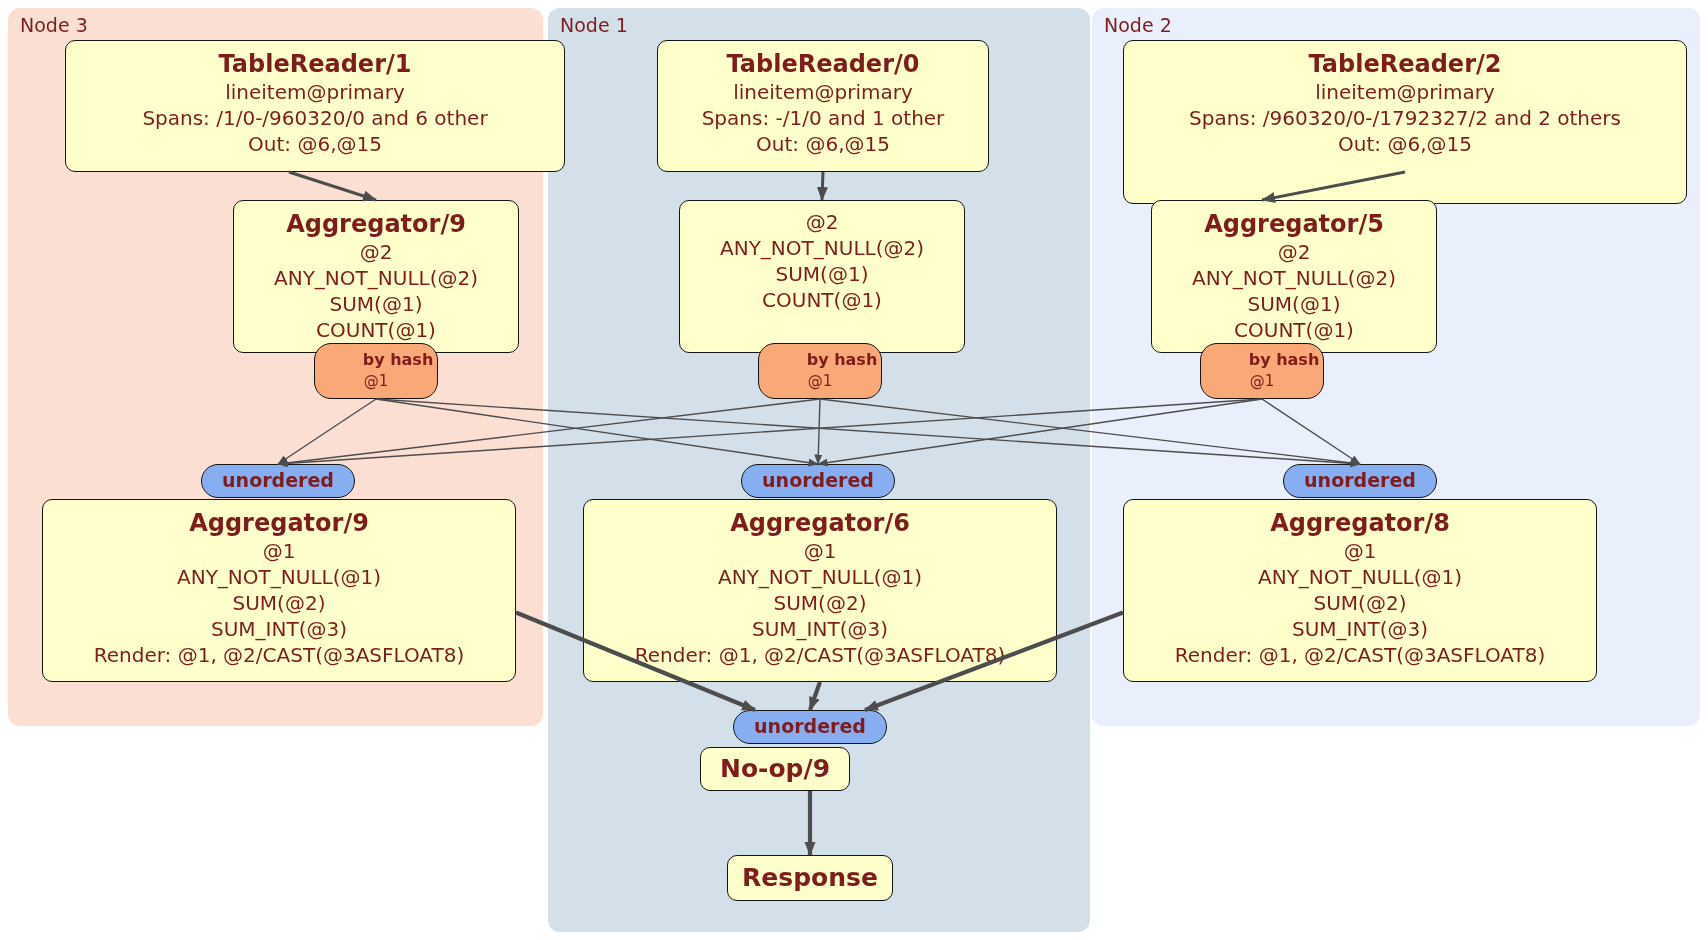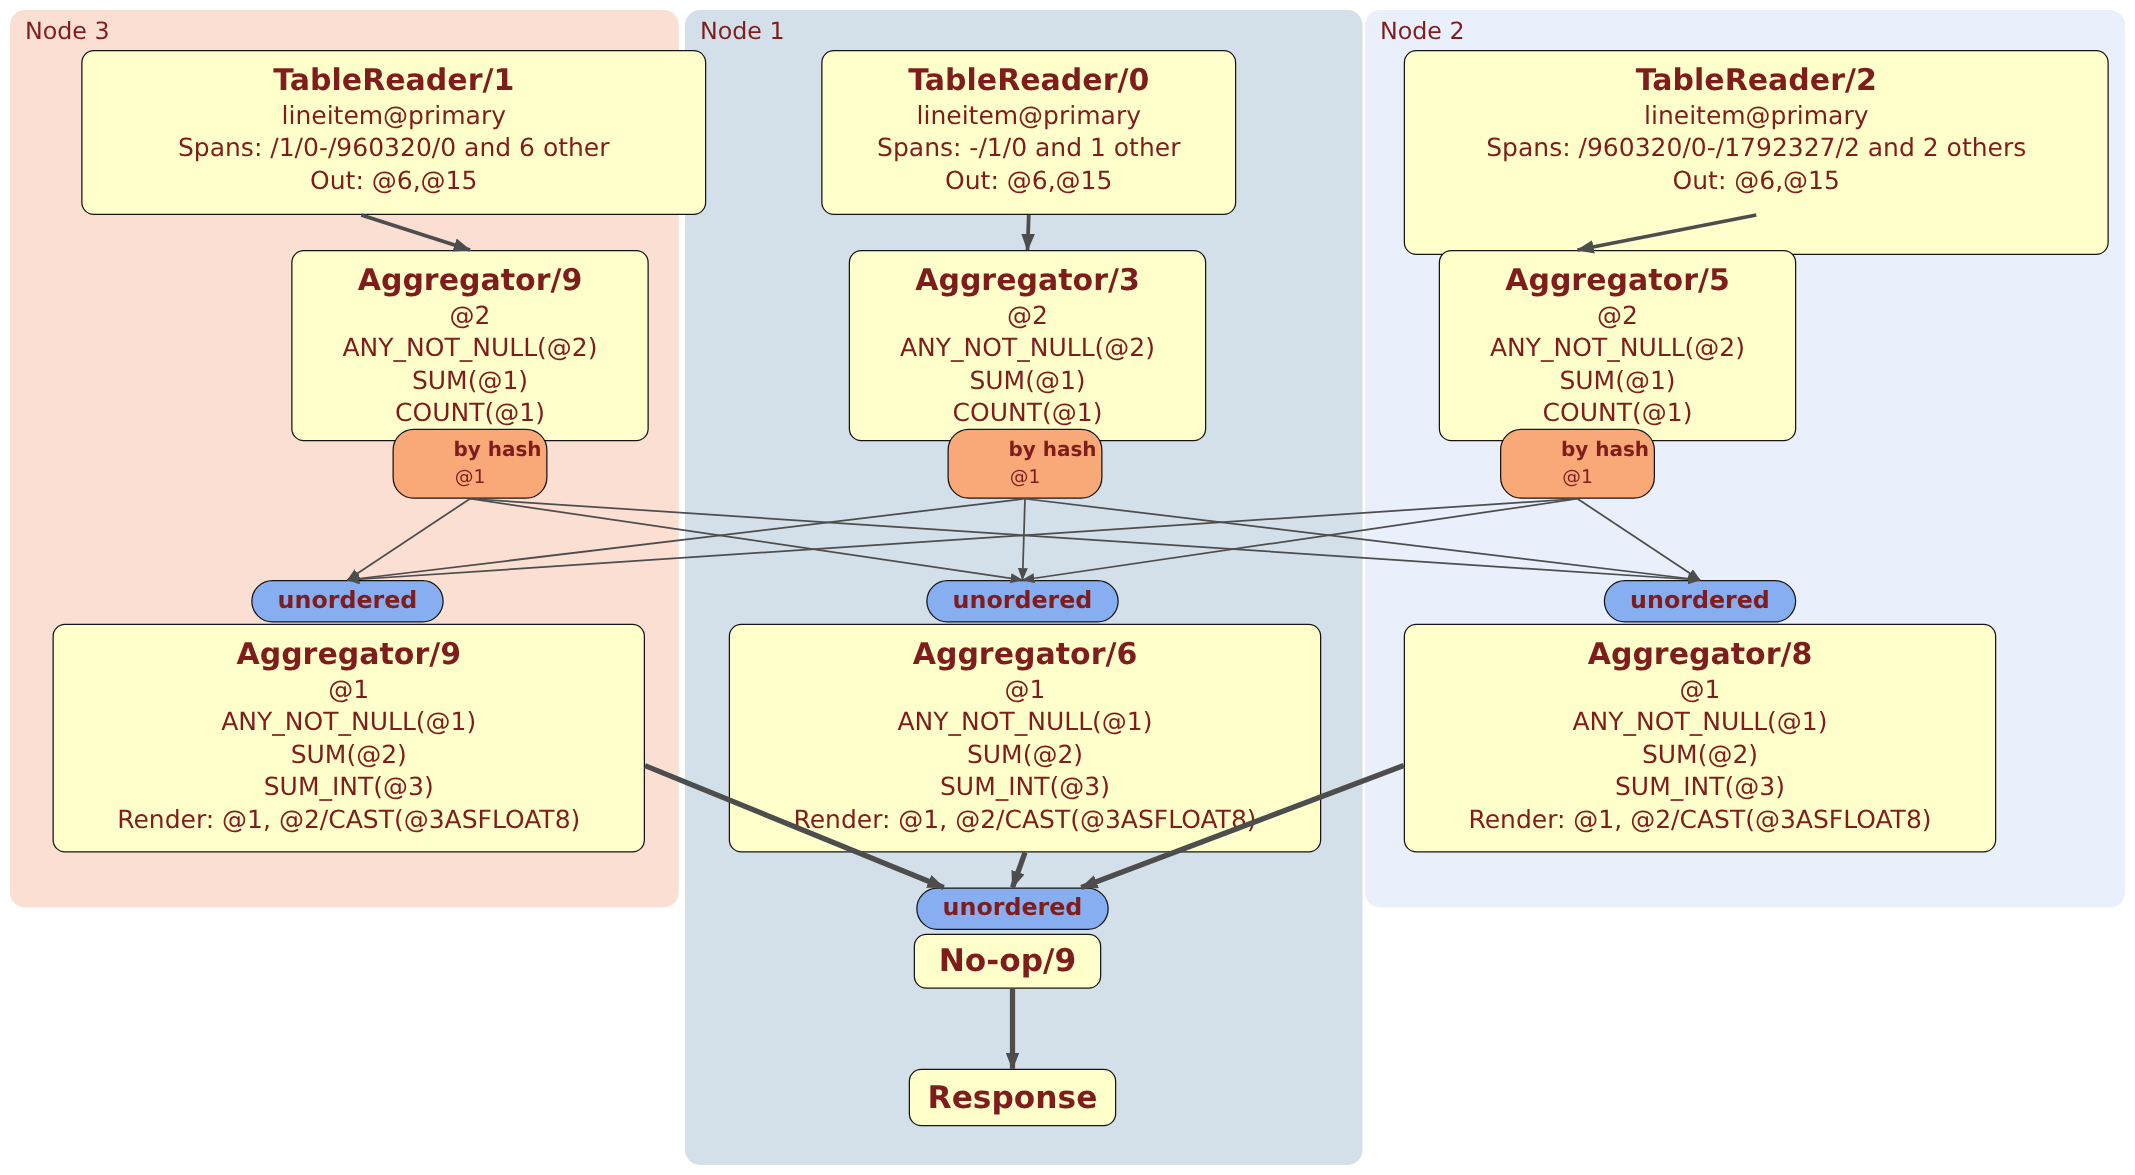--- a/index.html
+++ b/index.html
@@ -16,21 +16,21 @@
   .proc .lines div{font-size:20px;line-height:26px;white-space:nowrap;}
   #tr1{left:65px;top:40px;width:500px;height:132px;}
   #tr0{left:657px;top:40px;width:332px;height:132px;}
   #tr2{left:1123px;top:40px;width:564px;height:164px;}
   #agg4{left:233px;top:200px;width:286px;height:153px;}
   #agg3{left:679px;top:200px;width:286px;height:153px;}
   #agg5{left:1151px;top:200px;width:286px;height:153px;}
   #agg7{left:42px;top:499px;width:474px;height:183px;}
   #agg6{left:583px;top:499px;width:474px;height:183px;}
   #agg8{left:1123px;top:499px;width:474px;height:183px;}
-  #noop{left:731px;top:747px;width:150px;height:44px;padding:5px 8px;}
+  #noop{left:700px;top:747px;width:150px;height:44px;padding:5px 8px;}
   #resp{left:727px;top:855px;width:166px;height:46px;padding:6px 8px;}
   #noop .t,#resp .t{font-size:25px;line-height:31px;}
   .router{position:absolute;width:124px;height:56px;background:#f9a878;border:1.7px solid #151515;
           border-radius:17px;text-align:center;z-index:3;box-sizing:border-box;padding-top:3px;}
   .router .rl{font-weight:bold;font-size:16px;line-height:25px;padding-left:44px;}
   .router .rd{font-size:15px;line-height:19px;}
   #r4{left:314px;top:343px;}
   #r3{left:758px;top:343px;}
   #r5{left:1200px;top:343px;}
   .sync{position:absolute;width:154px;height:34px;background:#87aef0;border:1.8px solid #151515;
@@ -85,21 +85,20 @@
   <div class="proc" id="agg4">
     <div class="t">Aggregator/9</div>
     <div class="lines">
         <div>@2</div>
         <div>ANY_NOT_NULL(@2)</div>
         <div>SUM(@1)</div>
         <div>COUNT(@1)</div>
       </div>
   </div>
   <div class="proc" id="agg3">
-    <div class="t">Aggregator/3</div>
     <div class="lines">
         <div>@2</div>
         <div>ANY_NOT_NULL(@2)</div>
         <div>SUM(@1)</div>
         <div>COUNT(@1)</div>
       </div>
   </div>
   <div class="proc" id="agg5">
     <div class="t">Aggregator/5</div>
     <div class="lines">

